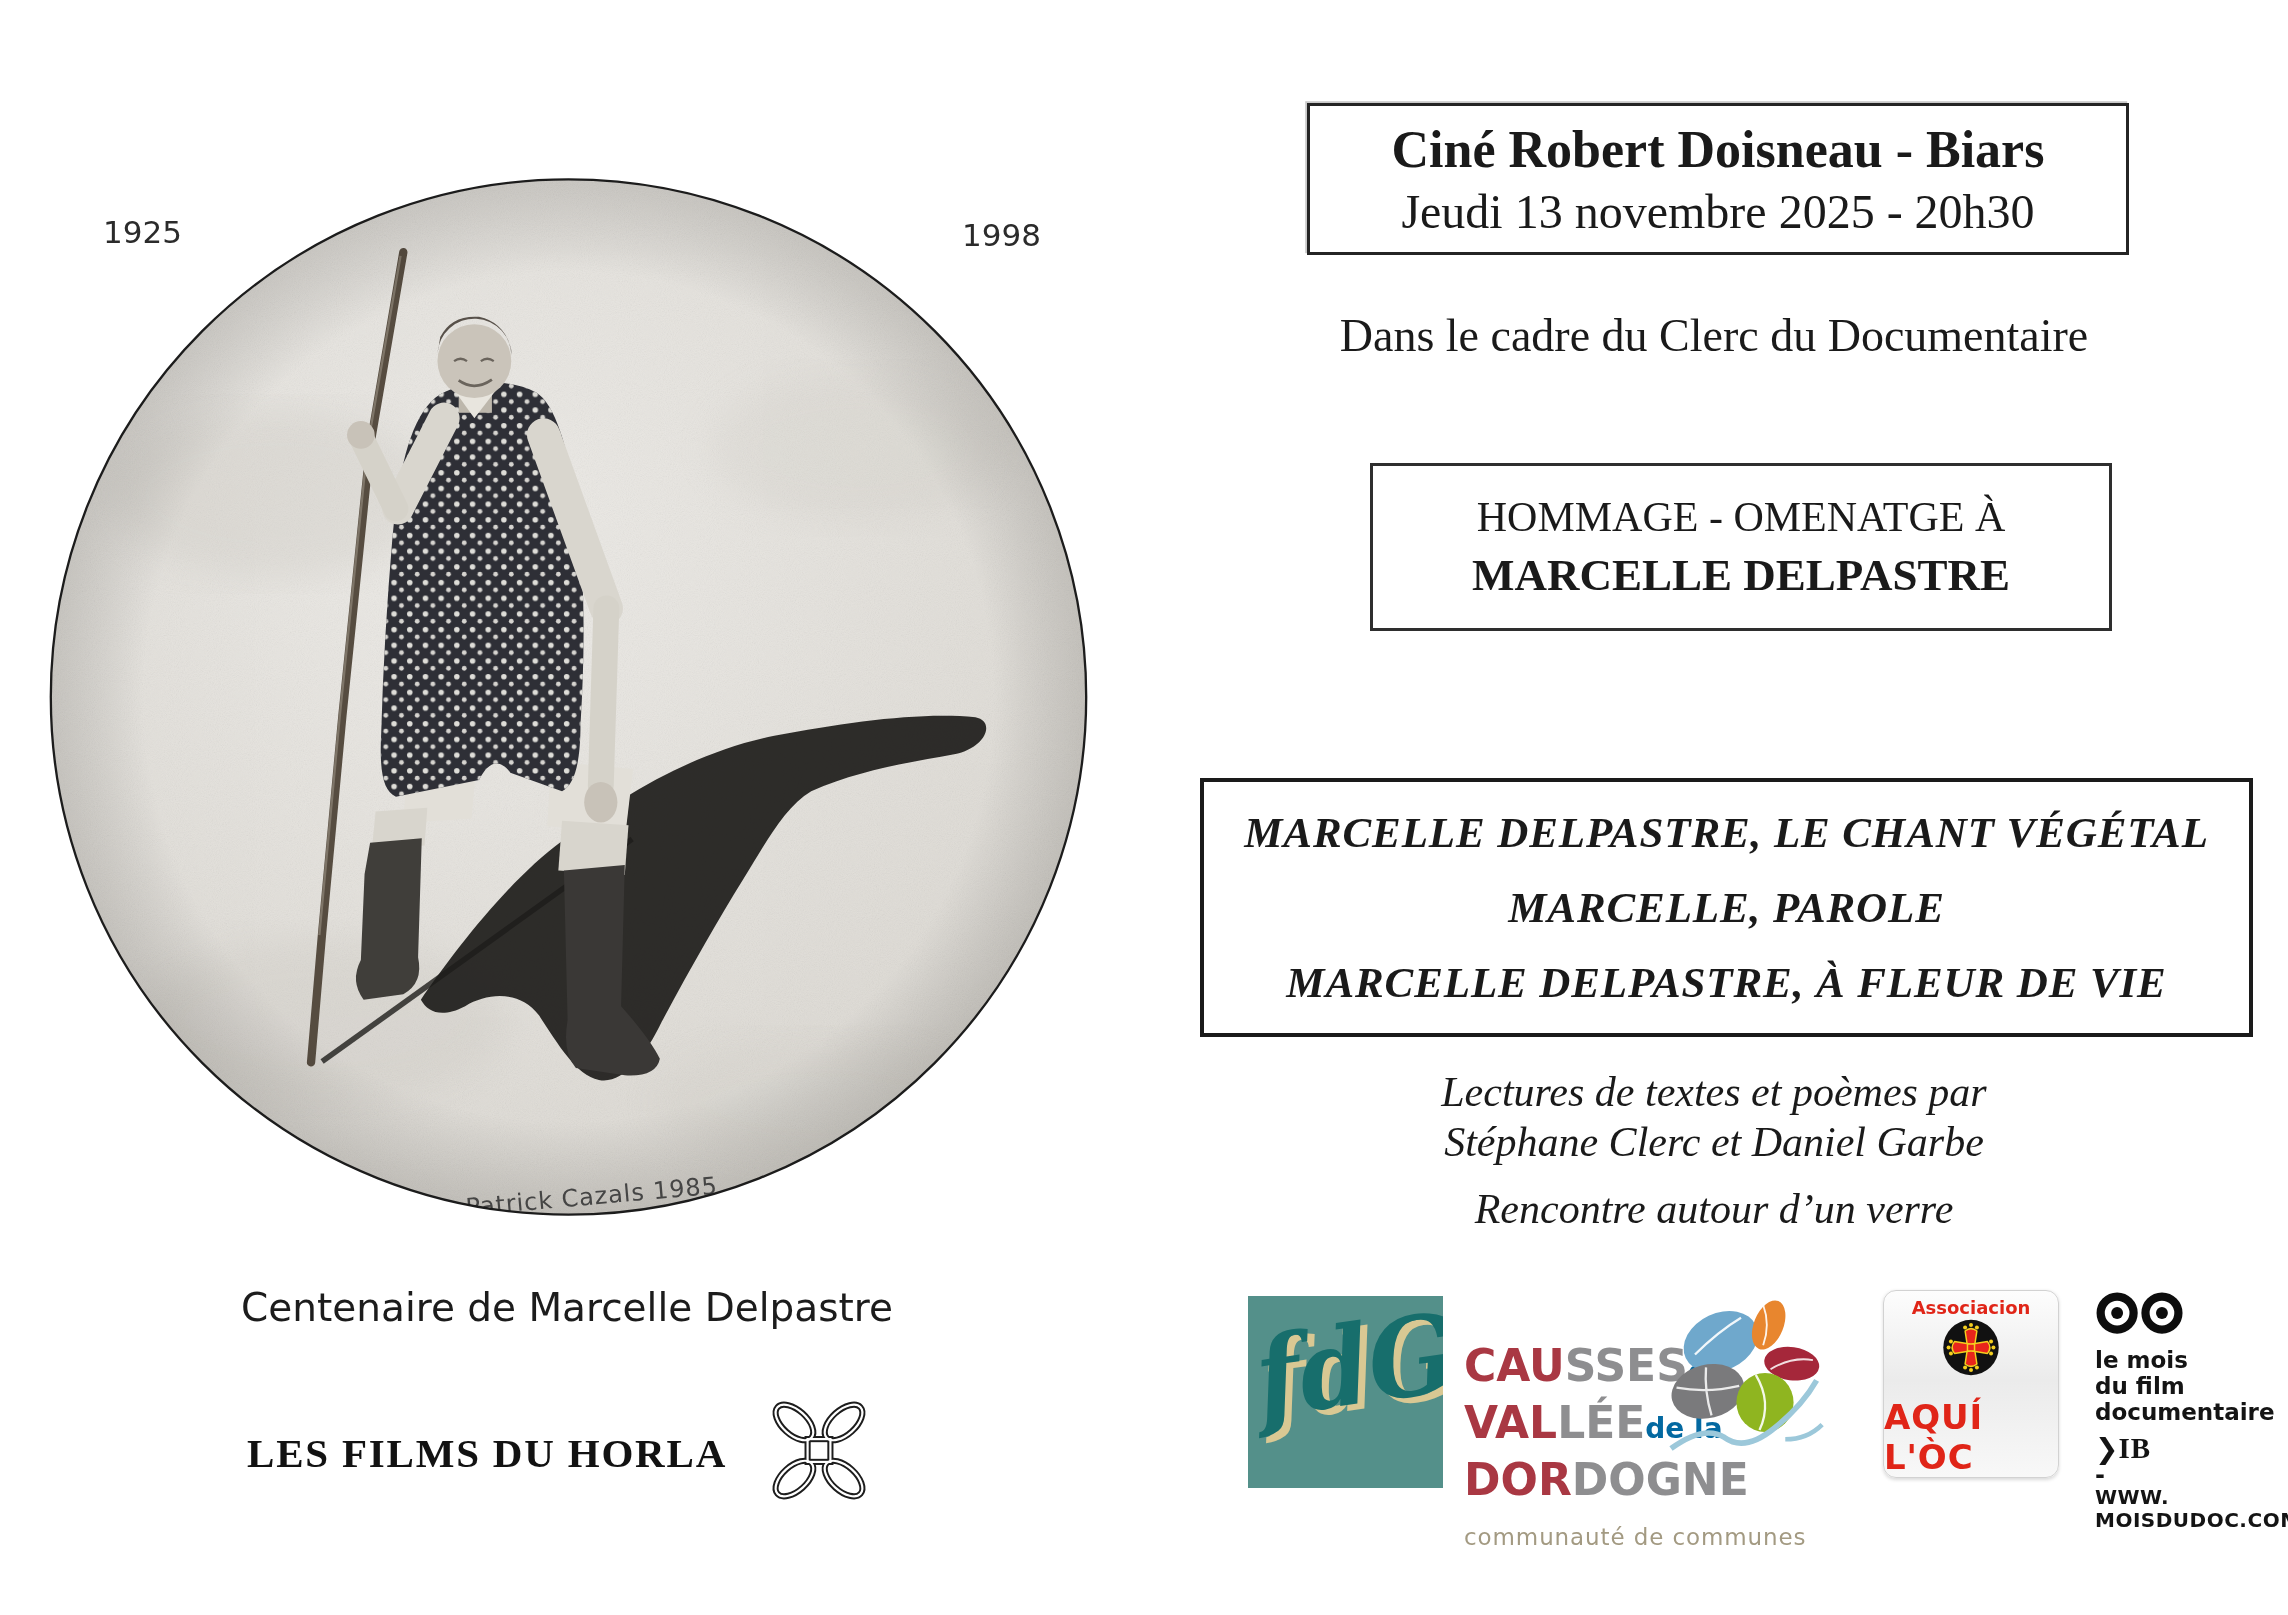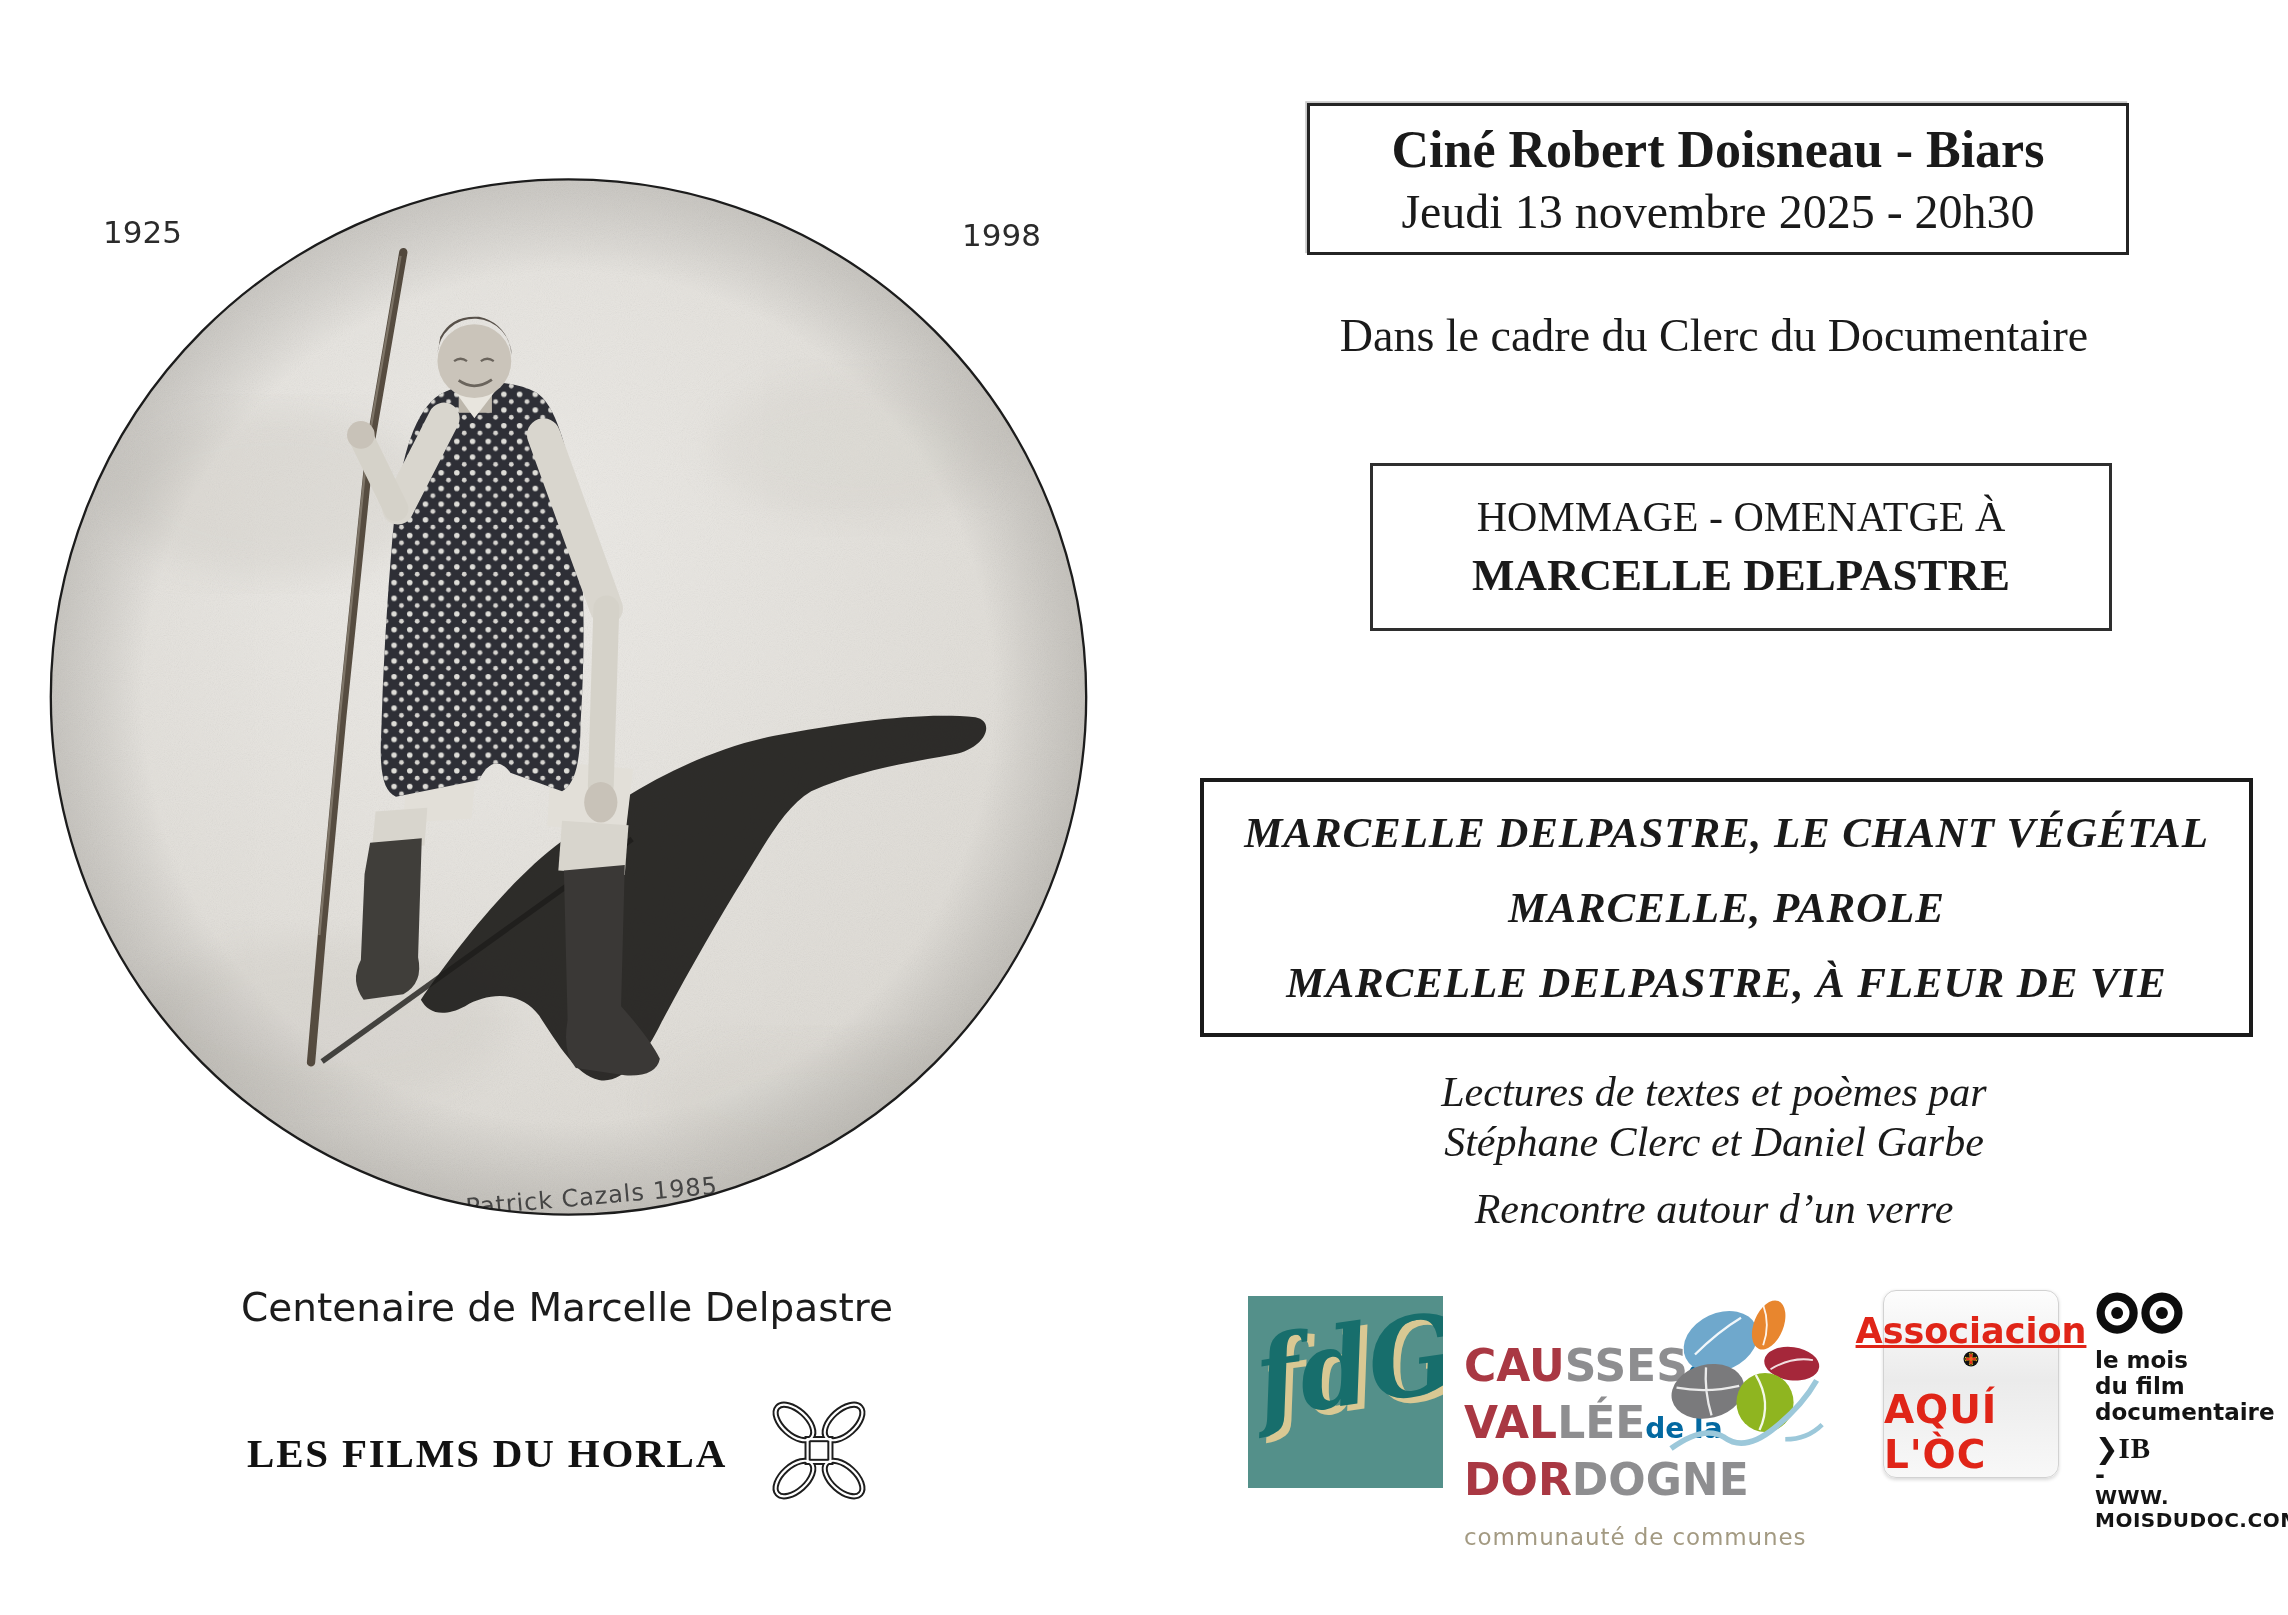--- a/index.html
+++ b/index.html
@@ -51,22 +51,22 @@
   .causses .strong{color:#a93843;}
   .causses .rest{color:#8e8e90;}
   .causses .small{color:#0369a1;font-weight:bold;font-size:28px;}
   .causses .sub{font-weight:normal;font-size:23px;color:#a39a82;letter-spacing:0.9px;margin-top:7.4px;}
 
   .aquiloc{left:1883px;top:1290px;width:174px;height:186px;border-radius:13px;
            background:linear-gradient(180deg,#fdfdfd 0%,#ebebeb 48%,#f8f8f8 100%);
            border:0.9px solid #d2d2d2;box-shadow:0 1.8px 3.7px rgba(0,0,0,.15);
            display:flex;flex-direction:column;align-items:center;
            font-family:"DejaVu Sans", sans-serif;font-weight:bold;}
-  .aquiloc .top{color:#e02518;font-size:35px;margin-top:20px;text-decoration:underline;}
-  .aquiloc .bottom{color:#e02518;font-size:39px;margin-top:20px;letter-spacing:0.9px;}
+  .aquiloc .top{color:#e02518;font-size:18px;margin-top:6px;}
+  .aquiloc .bottom{color:#e02518;font-size:34px;margin-top:20px;letter-spacing:0.9px;}
 
   .mois{left:2095px;top:1292px;width:194px;font-family:"DejaVu Sans", sans-serif;color:#141414;}
   .mois .txt{font-weight:bold;font-size:23px;line-height:26px;margin-top:9.2px;}
   .mois .ibrow{margin-top:9.2px;font-weight:bold;font-size:29px;line-height:29.5px;display:flex;align-items:center;}
   .mois .ibrow .arrow{font-size:28px;}
   .mois .ibrow .ib{font-family:"Liberation Serif", serif;font-weight:bold;letter-spacing:0.9px;}
   .mois .dash{font-weight:bold;font-size:24px;line-height:22px;}
   .mois .url{font-weight:bold;font-size:20px;line-height:23px;letter-spacing:0.5px;}
 </style>
 </head>

